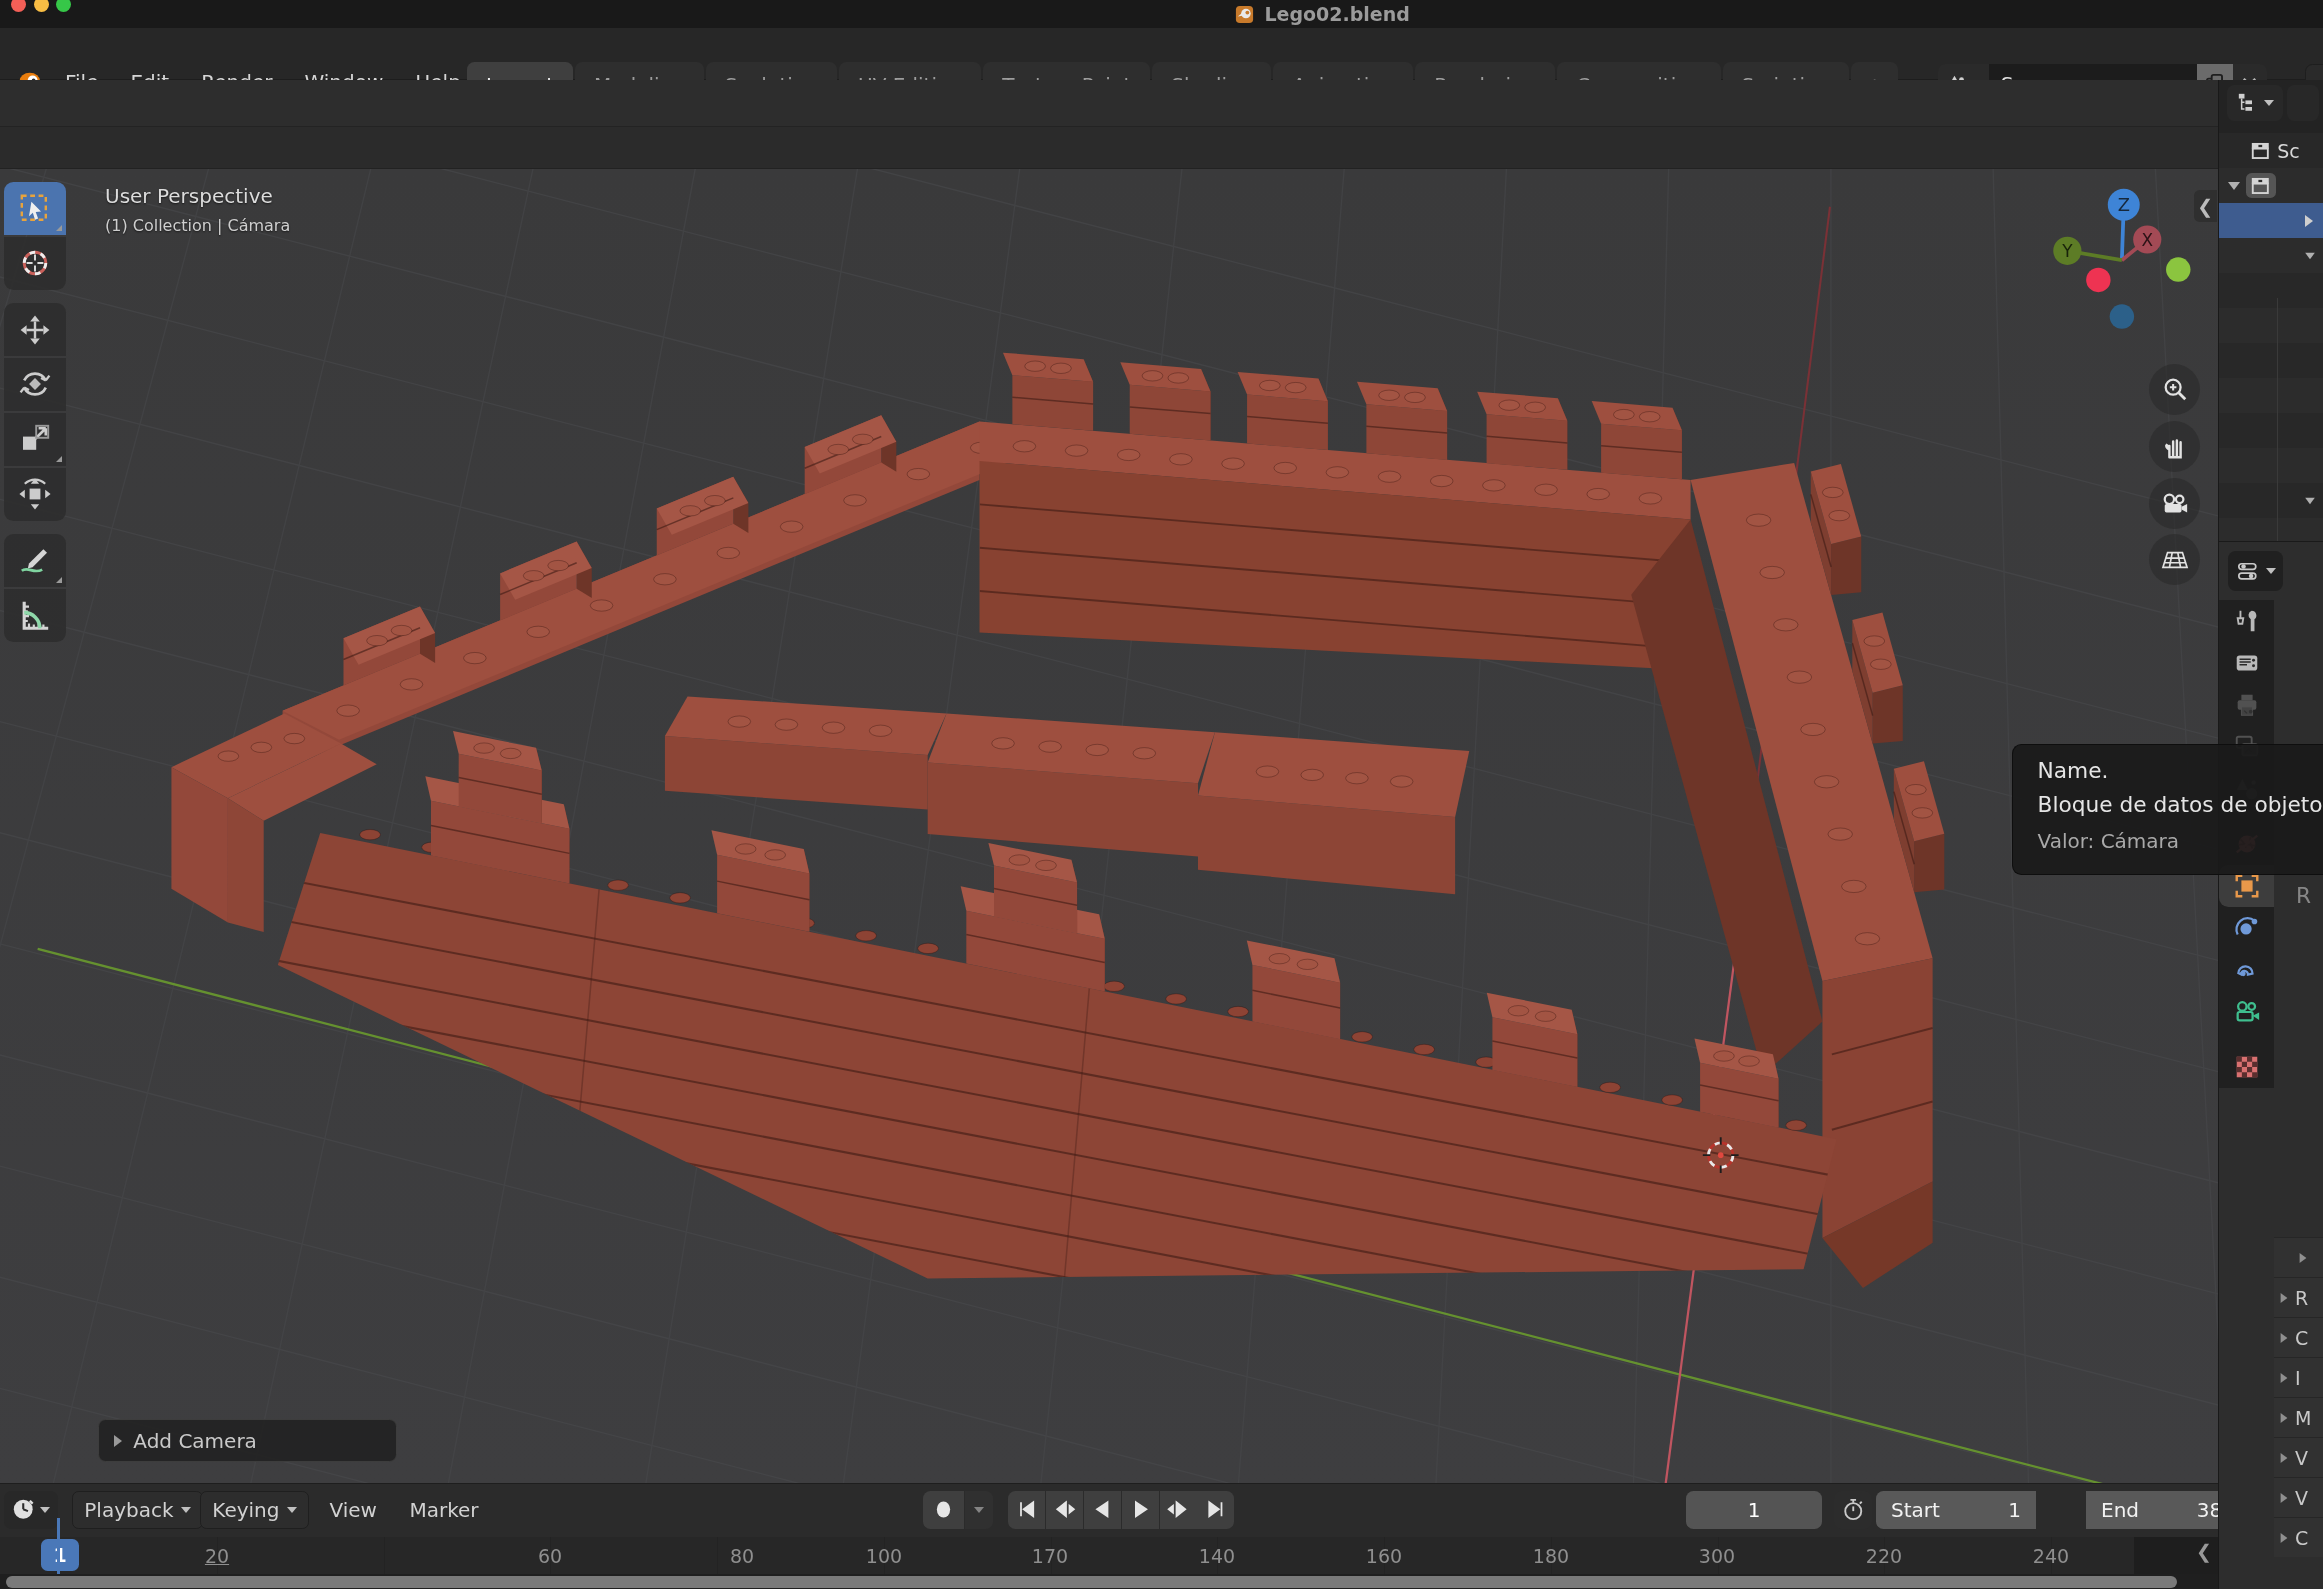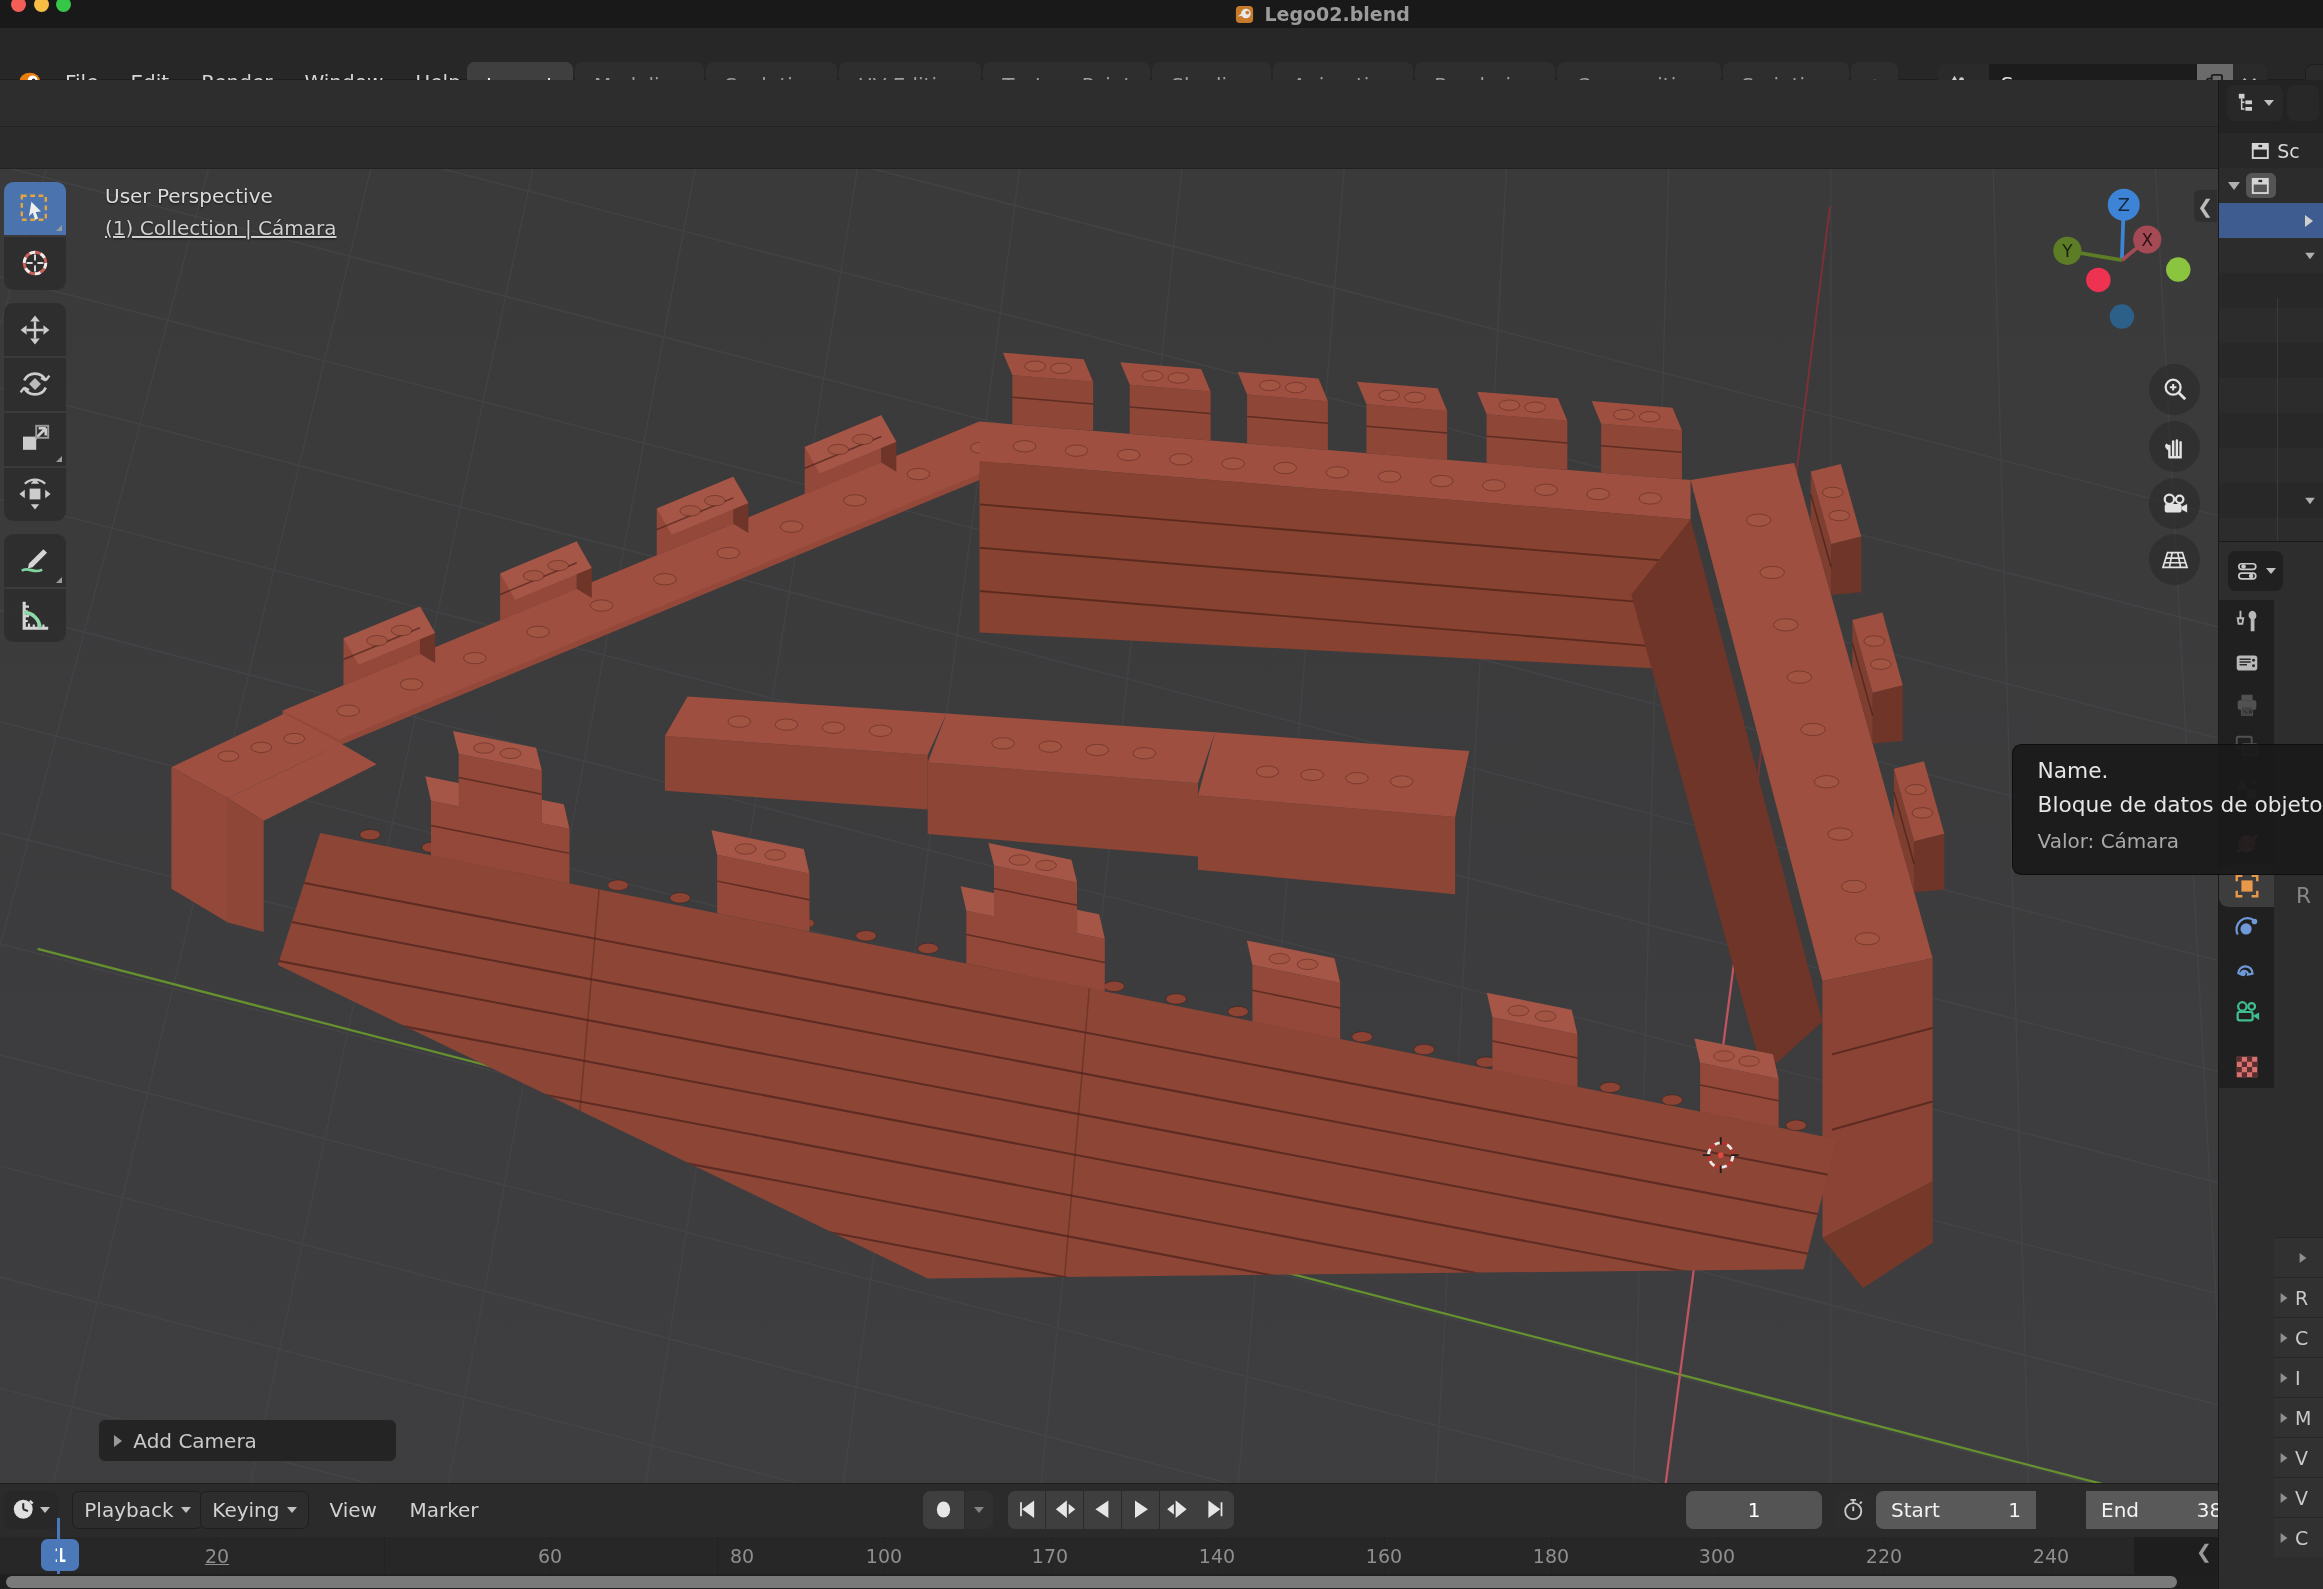--- a/index.html
+++ b/index.html
@@ -62,21 +62,21 @@
   .hg-seg{background:#2a2a2a;display:flex;align-items:center;justify-content:center;padding:0 6.6px;gap:3.8px;}
   .hg-seg.on{background:#4b74af;}
   .hg-first{border-radius:6.6px 0 0 6.6px;}
   .hg-last{border-radius:0 6.6px 6.6px 0;}
   .hg-single{border-radius:6.6px;}
 
   
   #viewport{left:0;top:169px;width:2218px;height:1314px;background:linear-gradient(#3a3a3b,#3e3e40);overflow:hidden;}
   #vp-overlay{left:105px;top:15px;text-shadow:0 0.9px 1.9px rgba(0,0,0,.6);}
   #vp-overlay .l1{font-size:20px;color:#dcdcdc;margin-bottom:7.5px;}
-  #vp-overlay .l2{font-size:20px;color:#cfcfcf;text-decoration:underline;}
+  #vp-overlay .l2{font-size:16px;color:#cfcfcf;}
   #left-tools{left:3.8px;top:13px;width:62px;display:flex;flex-direction:column;gap:1.9px;}
   .tool-btn{width:62px;height:53px;background:#2e2e2eE6;display:flex;align-items:center;justify-content:center;position:relative;}
   .tool-btn.grp-top{border-radius:9.4px 9.4px 0 0;}
   .tool-btn.grp-bot{border-radius:0 0 9.4px 9.4px;}
   .tool-btn.active{background:#4b74af;}
   .tool-btn.gap{margin-top:11.3px;}
   .tool-corner{position:absolute;right:3.8px;bottom:3.8px;width:0;height:0;border-left:6.6px solid transparent;border-bottom:6.6px solid #9a9a9a;}
   .nav-btn{position:absolute;left:2149px;width:51px;height:51px;border-radius:50%;background:rgba(40,40,40,.55);display:flex;align-items:center;justify-content:center;}
   #collapse-tab{left:2194px;top:21px;width:22.6px;height:32px;background:#2f2f2f;border-radius:5.6px 0 0 5.6px;color:#bbb;font-size:19px;display:flex;align-items:center;justify-content:center;}
   #add-camera{left:98px;top:1250px;width:299px;height:43px;background:#232323F0;border:0.9px solid #3d3d3d;border-radius:7.5px;display:flex;align-items:center;padding:0 15px;gap:11.3px;box-sizing:border-box;}

